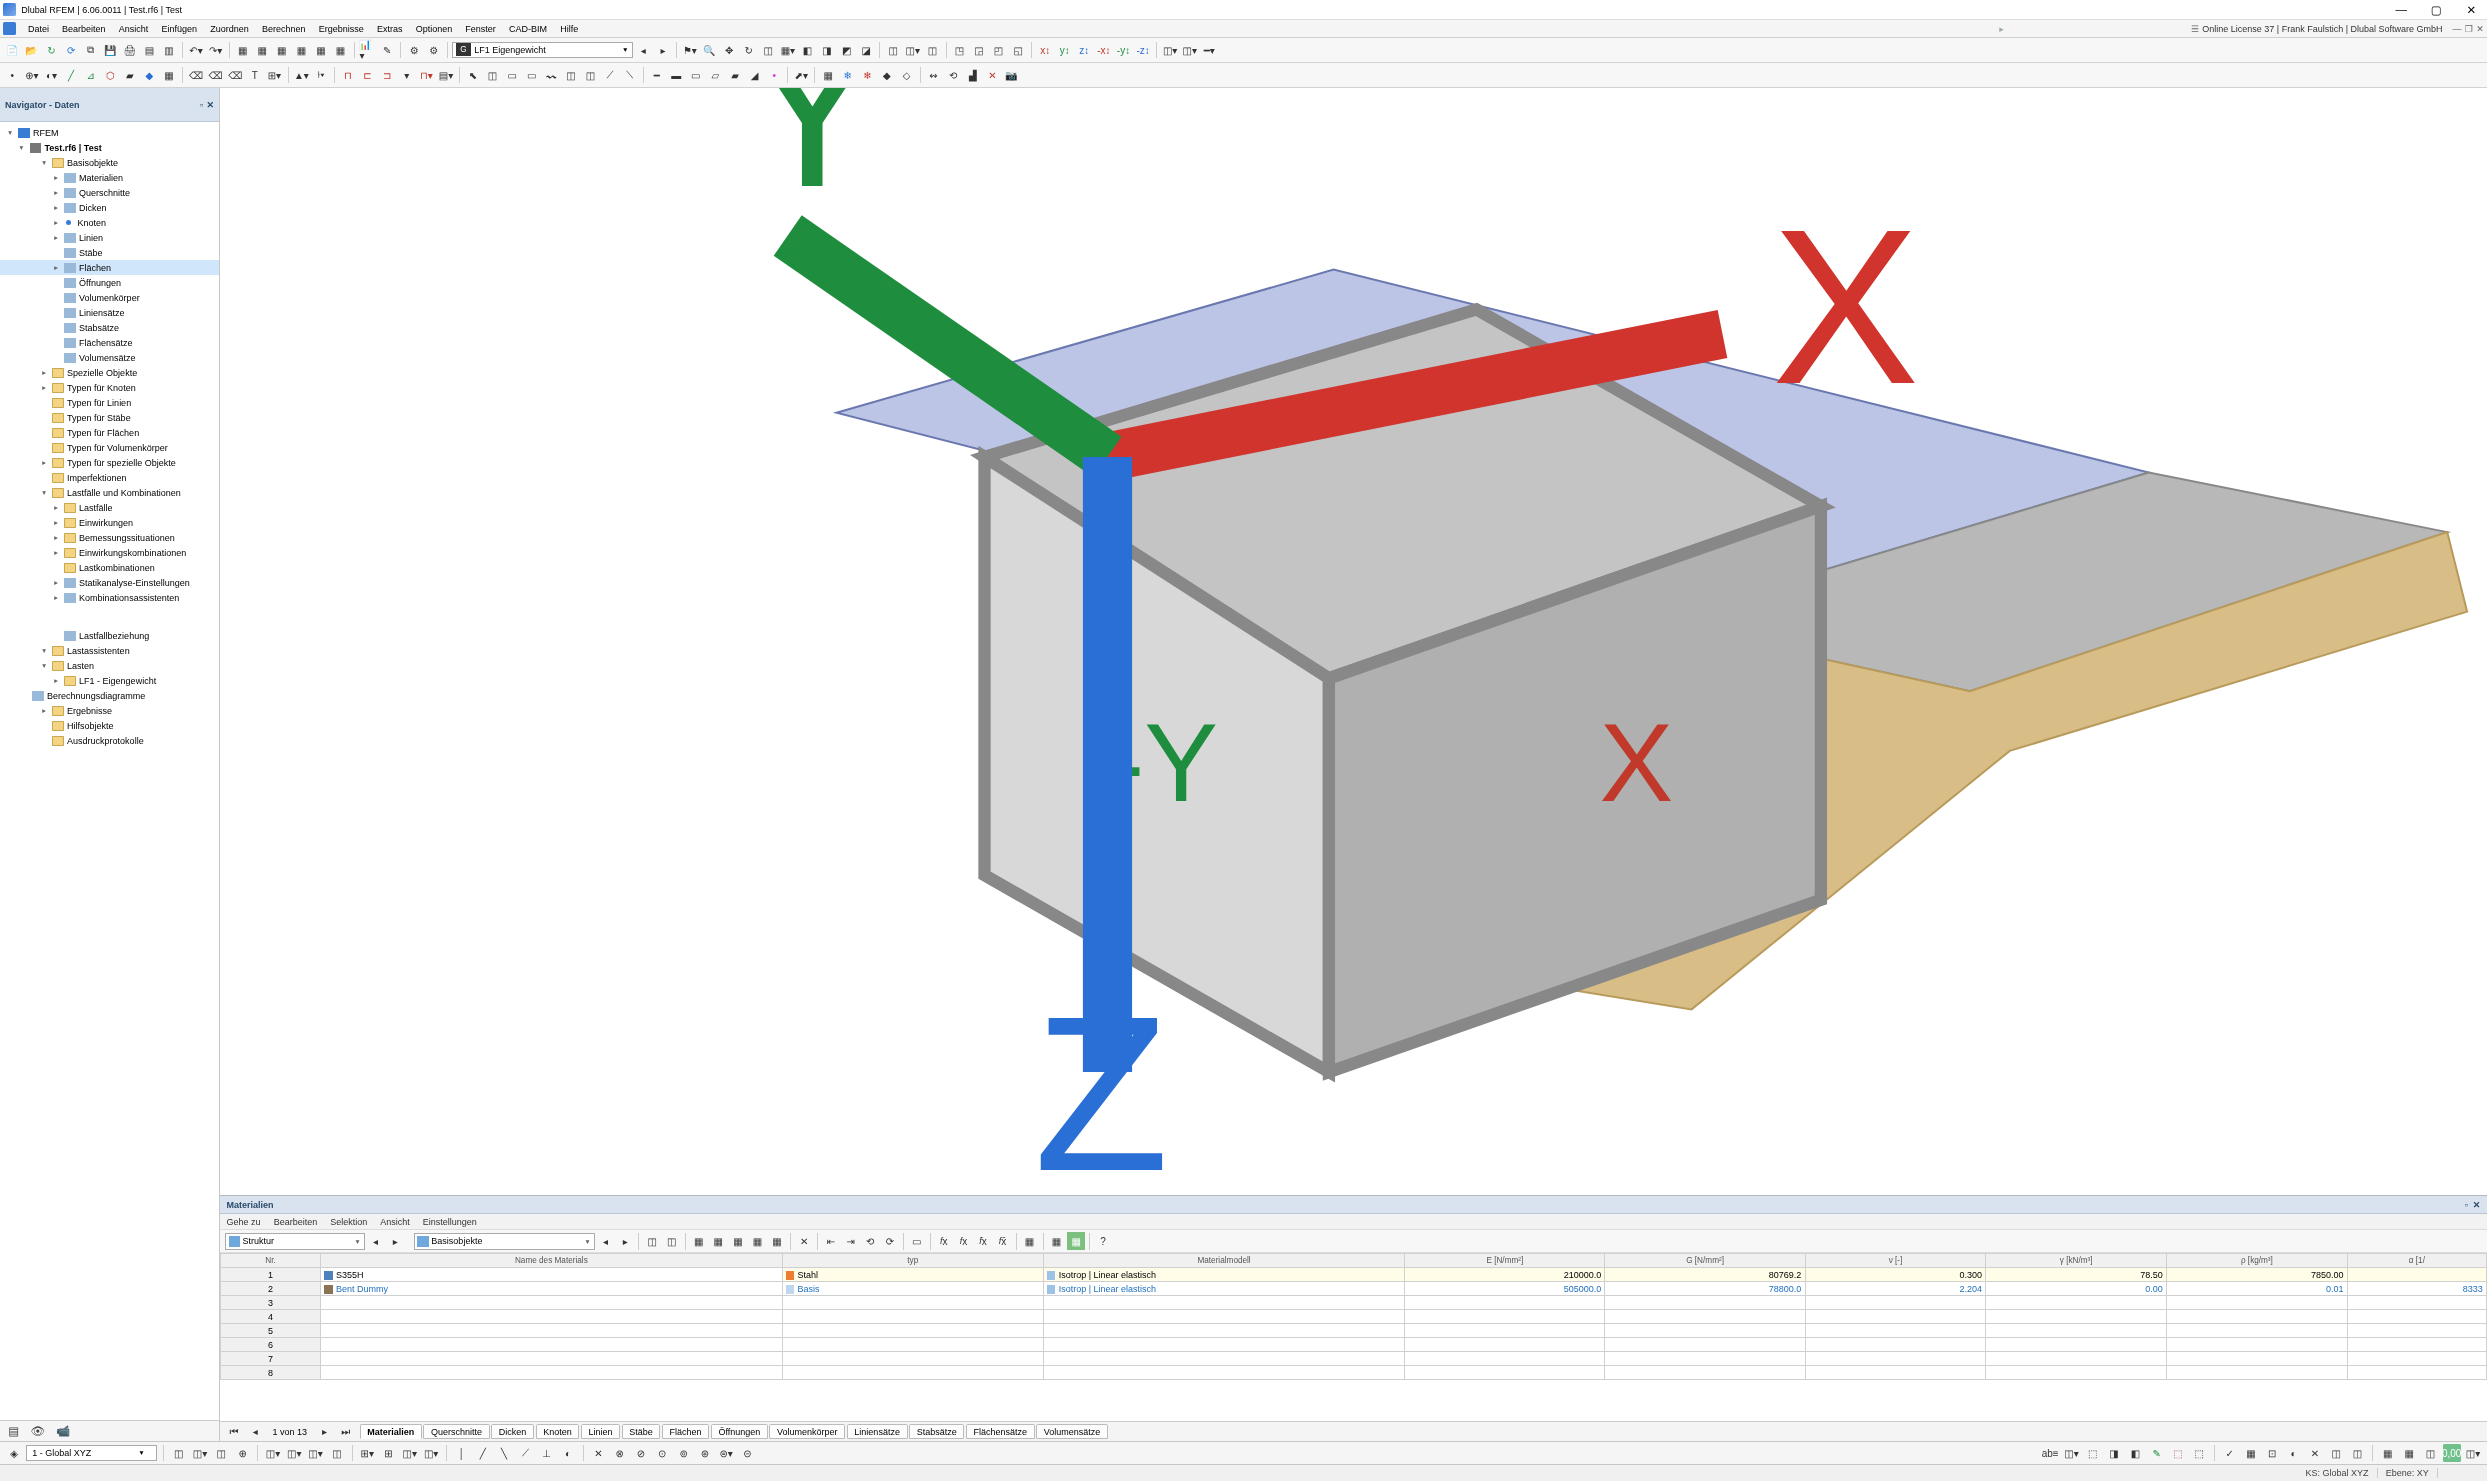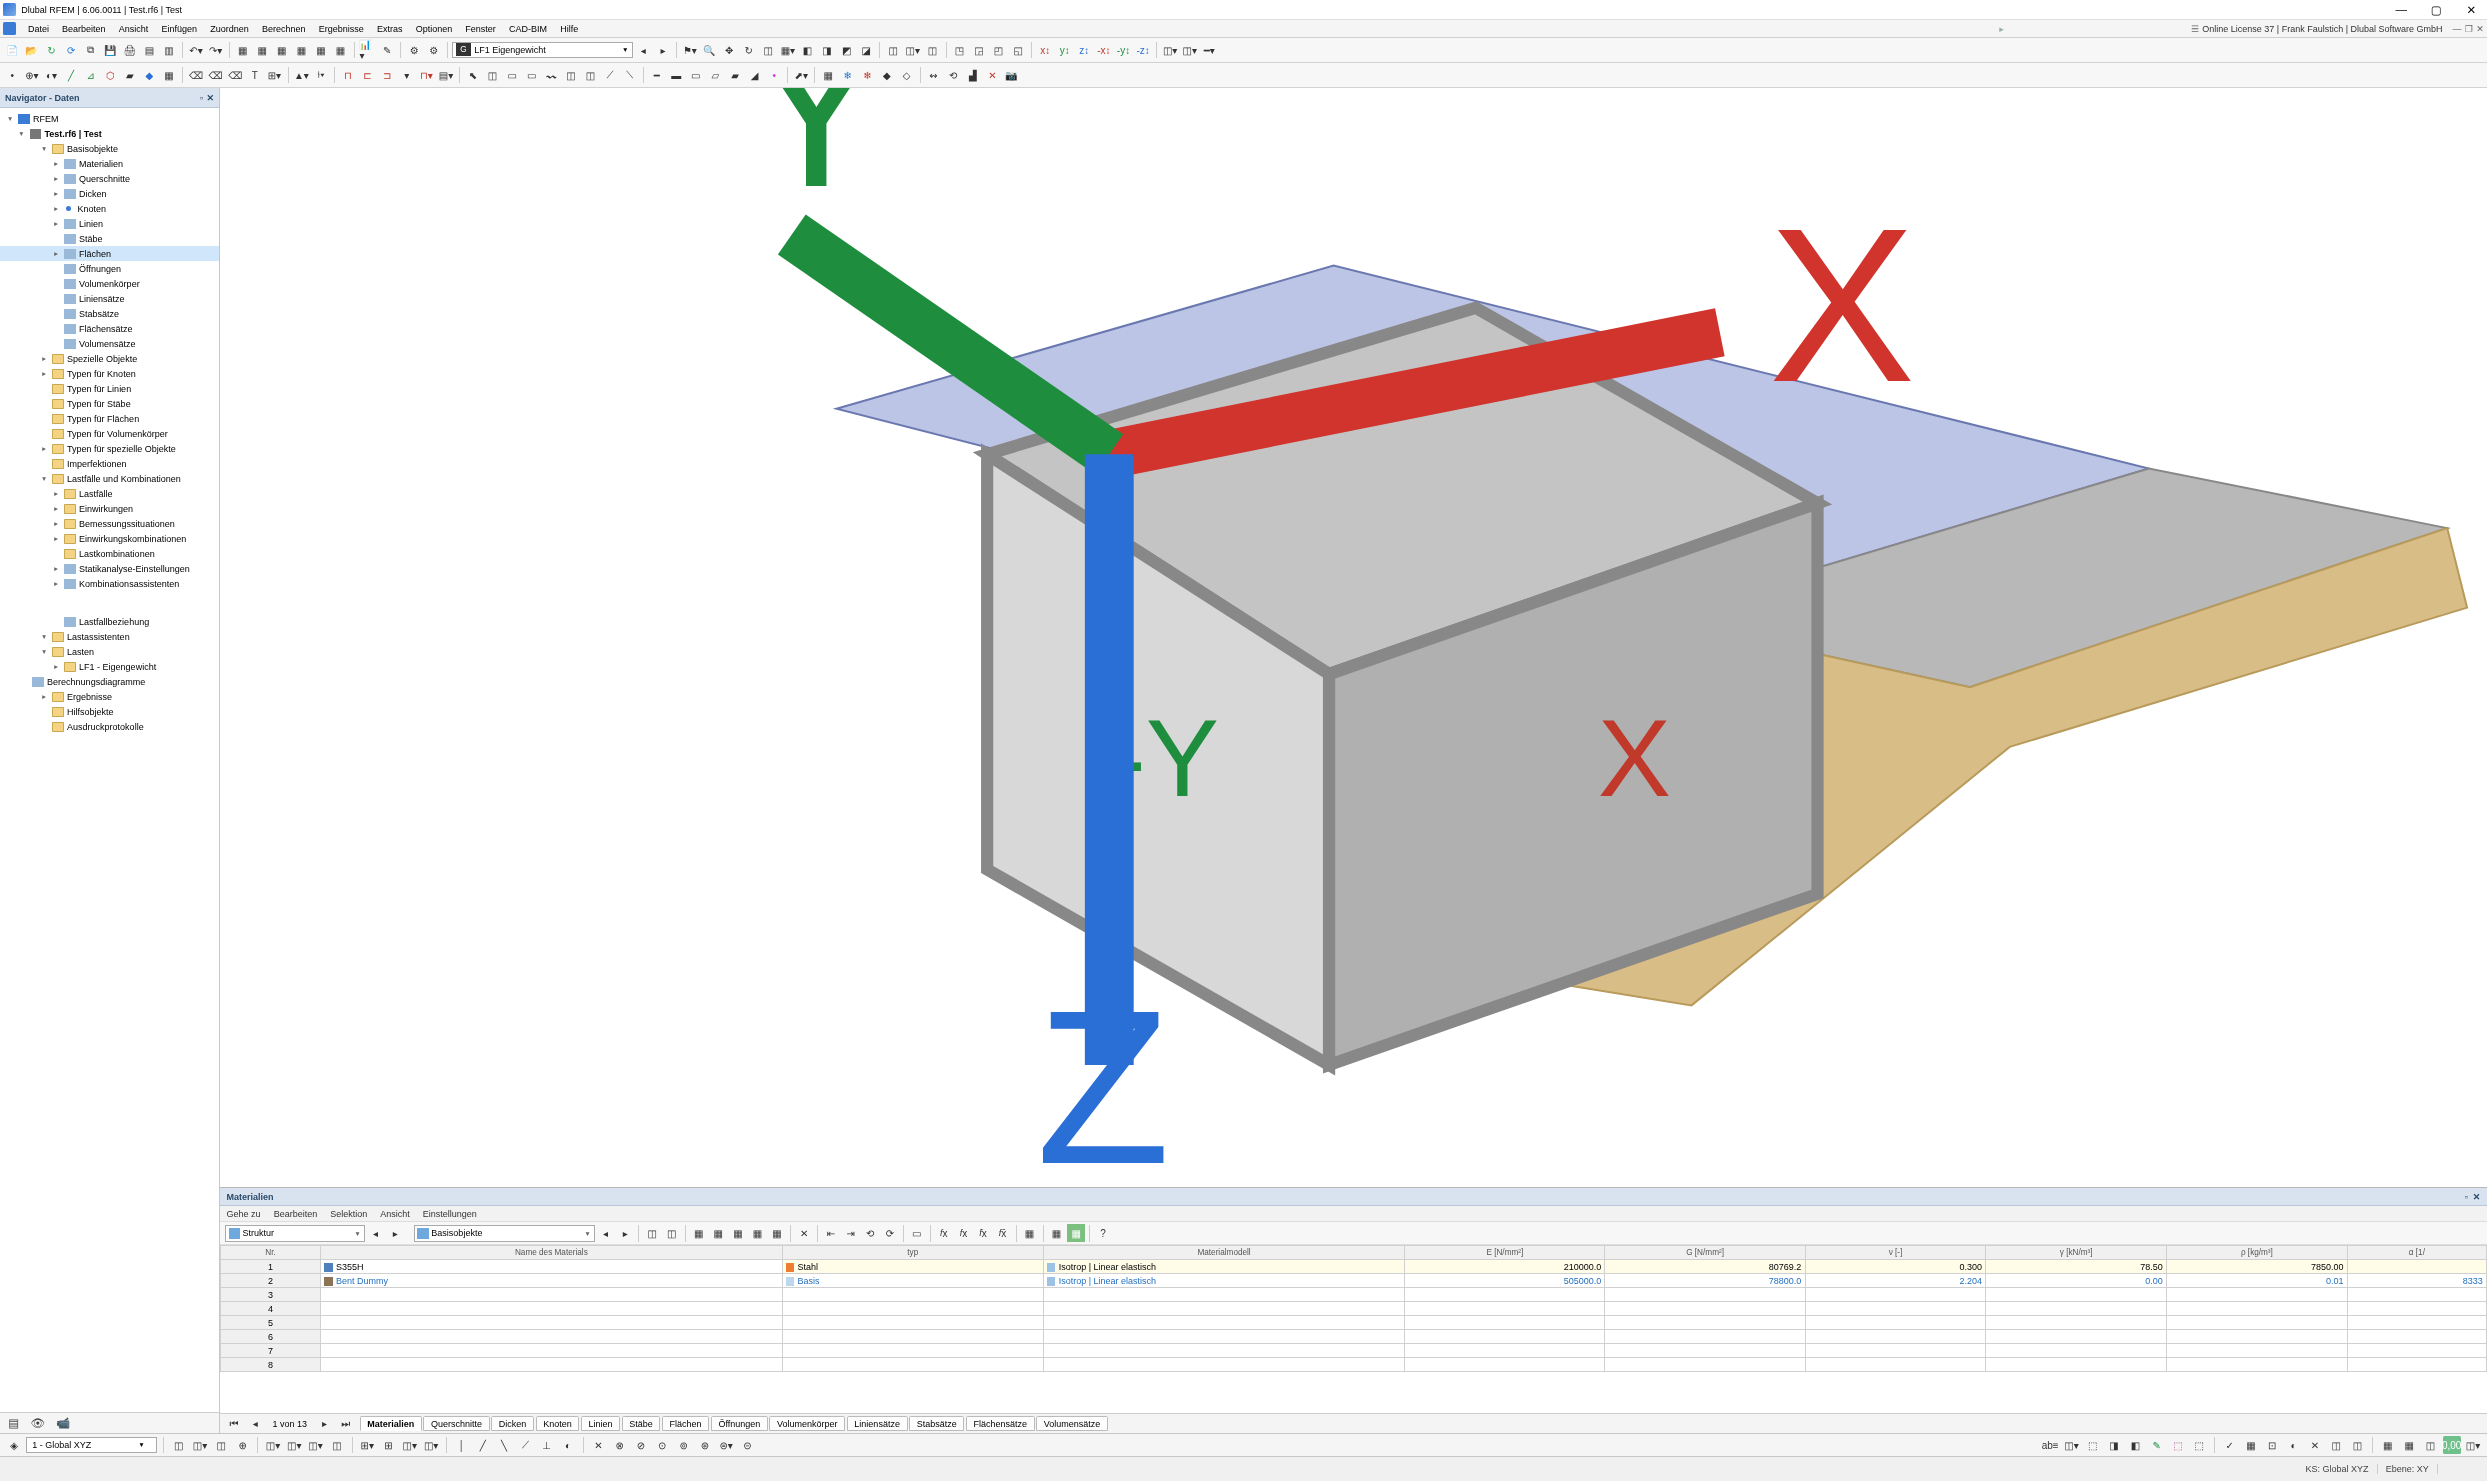--- a/index.html
+++ b/index.html
@@ -12,21 +12,21 @@
 .menubar .m { padding: 1.6px 6.6px; cursor: default; }
 .menubar .right { margin-left: auto; display: flex; align-items: center; gap: 3.3px; color: #666; }
 .menubar .kw { color:#aaa; font-style: italic; margin-top: 28px; }
 .toolbar { height: 25px; background: #f7f7f7; border-bottom: 0.8px solid #d2d2d2; display: flex; align-items: center; padding: 0 3.3px; gap: 1.6px; }
 .tb { width: 18px; height: 18px; display: inline-flex; align-items: center; justify-content: center; border: 0.8px solid transparent; font-size: 10px; color:#333;}
 .sep { width:0.8px; height:16.4px; background:#ccc; margin:0 2.5px; }
 .lfbox { height:16.4px; border:0.8px solid #aaa; background:#fff; padding:0 3.3px; display:flex; align-items:center; min-width:131px; }
 .lfg { display:inline-block; width:15px; height:13px; background:#333; color:#fff; text-align:center; line-height:13px; font-size:8.2px; margin-right:3.3px;}
 .workrow { flex:1; display:flex; min-height:0; }
 .navcol { width:220px; background:#fff; border-right:0.8px solid #c7c7c7; display:flex; flex-direction:column; }
-.navtitle { background:#d8e3ef; height:20px; display:flex; align-items:center; padding:0 5px; font-weight:600; color:#2a4a6a; border-bottom:0.8px solid #b8c8d8; }
+.navtitle { background:#d8e3ef; height:34px; display:flex; align-items:center; padding:0 5px; font-weight:600; color:#2a4a6a; border-bottom:0.8px solid #b8c8d8; }
 .navtitle .tbtns { margin-left:auto; display:flex; gap:3.3px; }
 .navtree { flex:1; overflow:auto; padding:3.3px 0; }
 .node { display:flex; align-items:center; height:15px; padding-left:5px; white-space:nowrap; }
 .node.sel { background:#cfe6fb; }
 .caret { width:10px; text-align:center; color:#666; font-size:7.4px; }
 .fico { width:11.5px; height:10px; margin:0 3.3px; display:inline-block; }
 .fico.folder { background:#f4d483; border:0.8px solid #c9a94f; border-radius:0.8px;}
 .fico.dot { width:5px;height:5px;border-radius:50%; background:#3a7bd5; margin:0 6.6px 0 5px;}
 .navbot { height:21.4px; border-top:0.8px solid #ccc; display:flex; align-items:center; gap:11.5px; padding:0 8.2px; background:#f5f5f5;}
 .navbot span{ font-size:11.5px; color:#444;}
@@ -52,21 +52,21 @@
 table.grid td.rowhdr { background:#f0f0f0; text-align:center; }
 table.grid tr.r1 td.data { background:#fffde8;}
 table.grid tr.r1 td.data.first{ background:#fff;}
 table.grid td .sw{display:inline-block;width:8.2px;height:8.2px;margin-right:3.3px;vertical-align:middle;}
 .matNav { height:20px; border-top:0.8px solid #ccc; display:flex; align-items:center; padding:0 5px; gap:3.3px; background:#f4f4f4;}
 .matNav .pg{ padding:0 5px;}
 .tabbtn { padding:1.6px 6.6px; border:0.8px solid #bbb; background:#fdfdfd; border-radius:1.6px 1.6px 0 0; margin-left:1.6px; }
 .tabbtn.active{ background:#fff; border-bottom-color:#fff; font-weight:600;}
 .bottombar { height:23px; background:#f5f5f5; border-top:0.8px solid #c7c7c7; display:flex; align-items:center; padding:0 5px; gap:3.3px; }
 .bottombar .combo2 { height:16.4px; border:0.8px solid #aaa; background:#fff; padding:0 11.5px 0 5px; display:flex; align-items:center; min-width:131px;}
-.statusbar { height:25px; background:#f0f0f0; border-top:0.8px solid #c7c7c7; display:flex; align-items:center; font-size:8.2px; color:#444;}
+.statusbar { height:17px; background:#f0f0f0; border-top:0.8px solid #c7c7c7; display:flex; align-items:center; font-size:8.2px; color:#444;}
 .statusbar .cell{ padding:0 8.2px; border-right:0.8px solid #ccc;}
 .statusbar .spacer{flex:1;}
 a.link{color:#1f6fc0;}
 </style>
 </head>
 <body>
 
 <div class="titlebar">
   <span class="logo"></span>
   <span>Dlubal RFEM | 6.06.0011 | Test.rf6 | Test</span>

